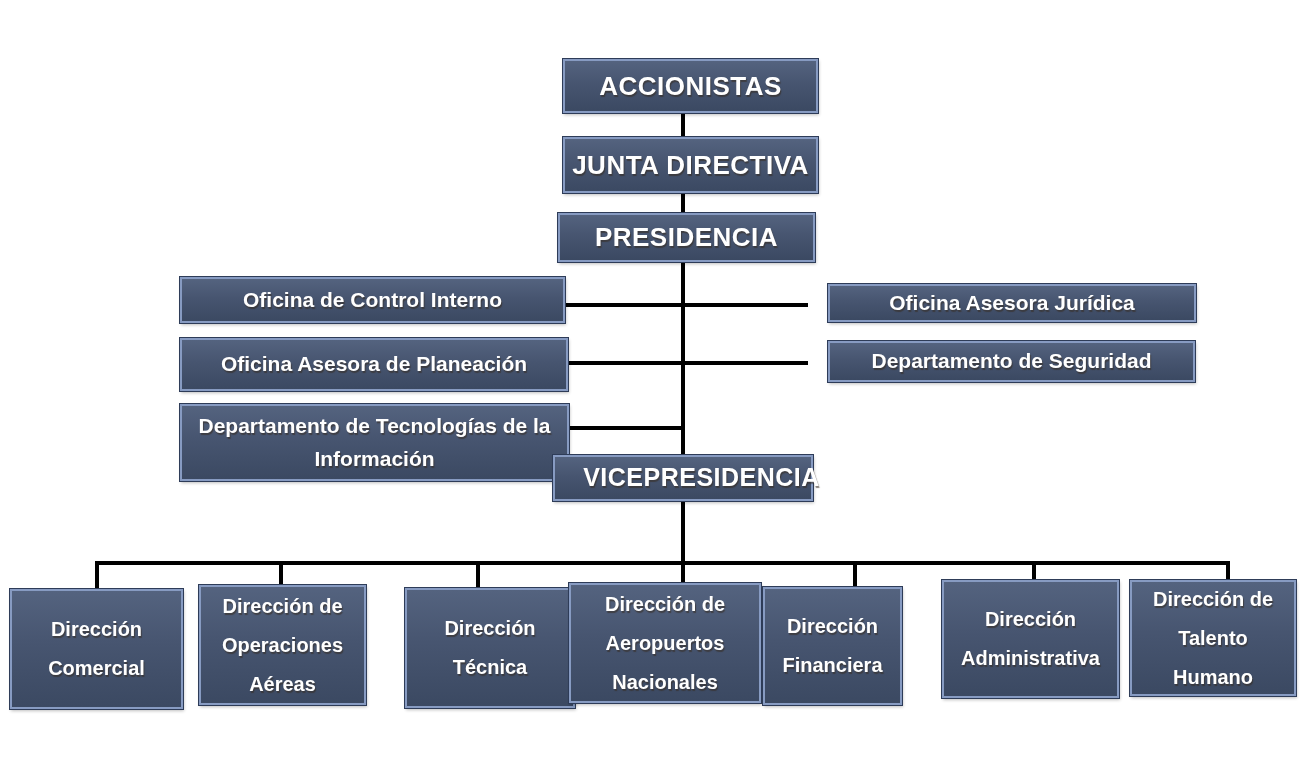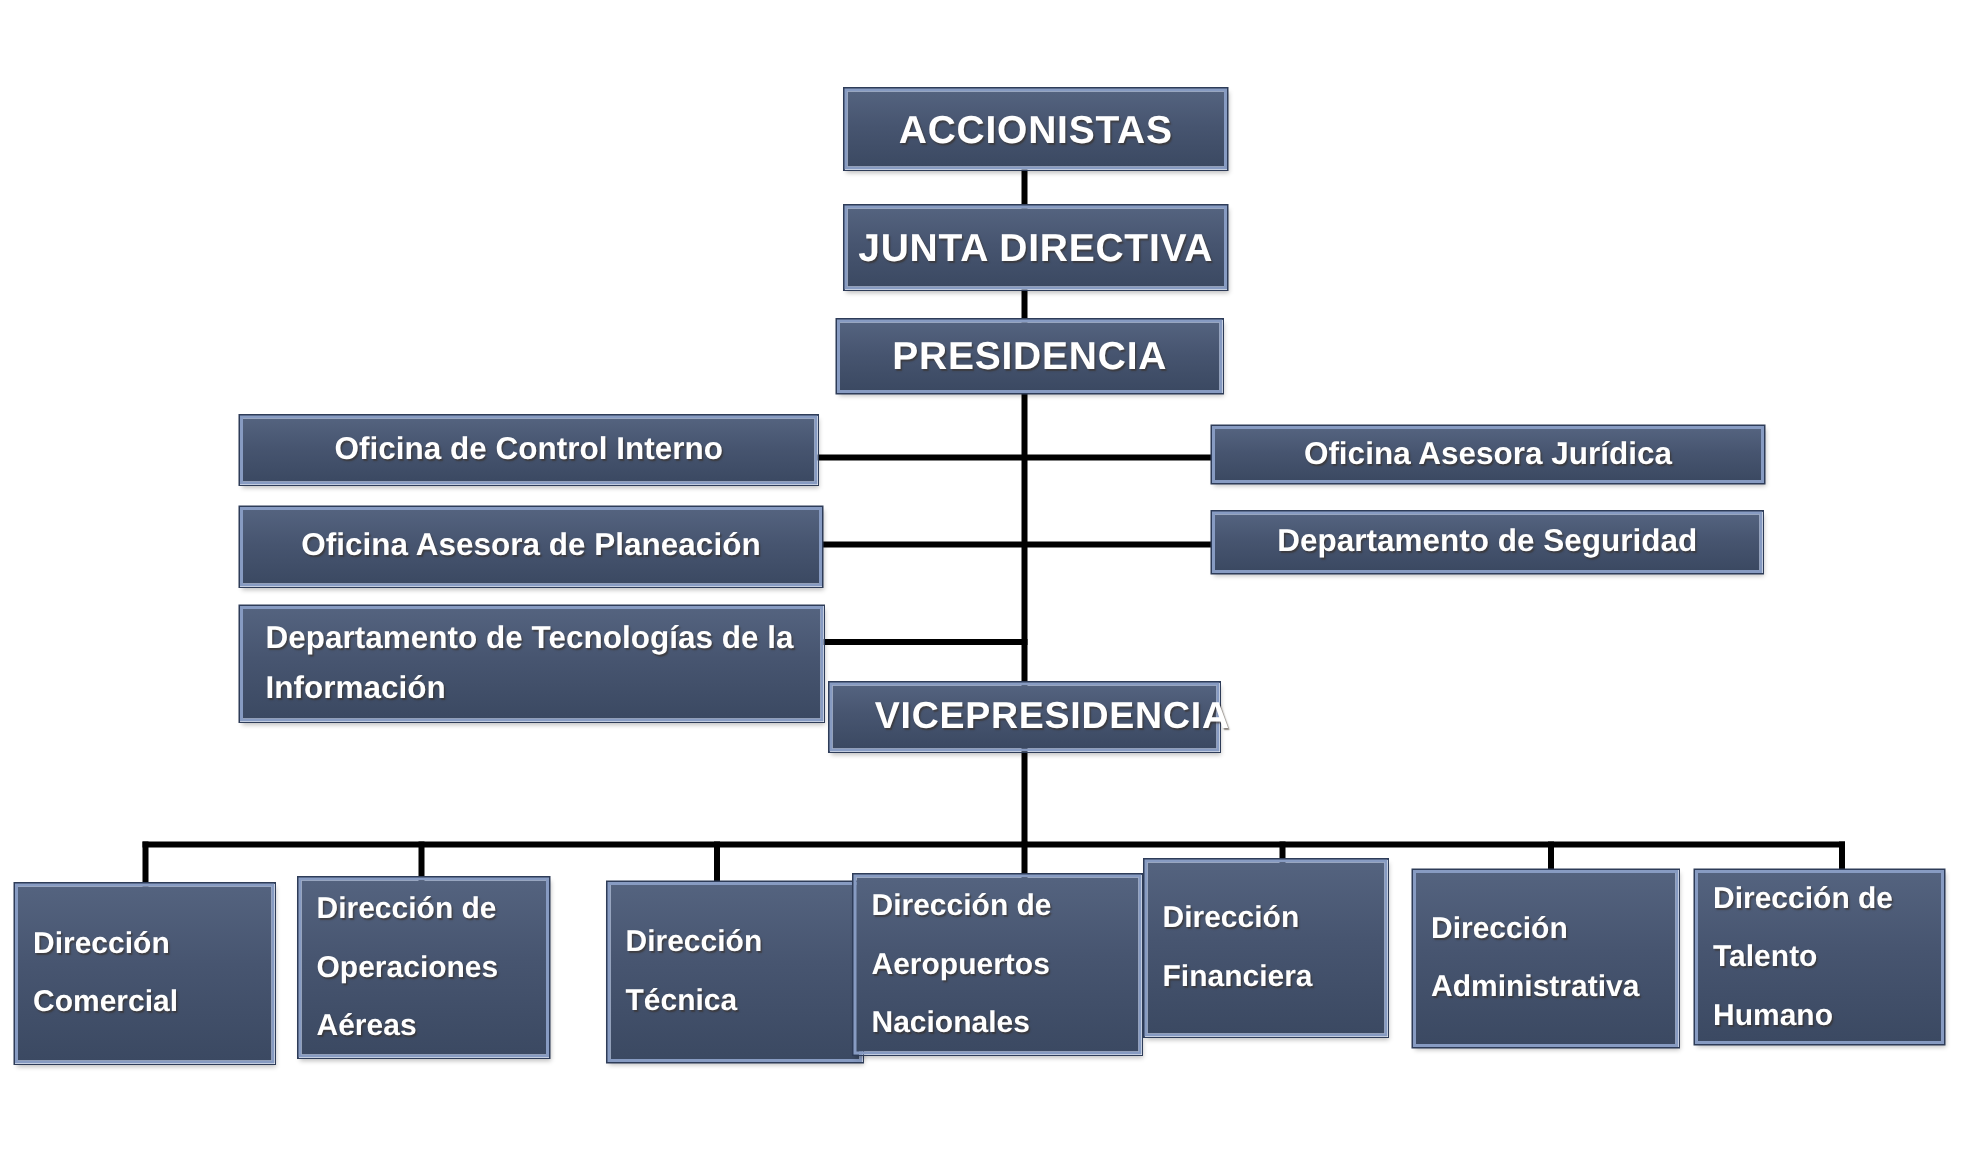--- a/index.html
+++ b/index.html
@@ -20,31 +20,32 @@
     position: absolute;
     background: #000000;
   }
   
   .node {
     position: absolute;
     box-sizing: border-box;
     display: flex;
     align-items: center;
     justify-content: center;
+    text-align: center;
     color: #ffffff;
     font-weight: bold;
     background: linear-gradient(180deg, #54637f 0%, #475570 45%, #3b4962 100%);
     border: 2px solid #879bc2;
     box-shadow: 0 0 0 1px #2e3c58, 1px 2px 3px rgba(0,0,0,0.25);
     text-shadow: 1px 1.5px 1px rgba(55,45,35,0.6);
     line-height: 1.25;
   }
   .node.top    { font-size: 26px; letter-spacing: 0.5px; }
   .node.vice   { font-size: 25px; letter-spacing: 0.5px; padding-left: 37px; }
-  .node.side   { font-size: 21px; padding: 0 15px; line-height: 1.55; }
+  .node.side   { font-size: 21px; padding: 0 15px; line-height: 1.55; margin-left: 20px; }
   .node.bottom { font-size: 20px; padding: 0 10px; line-height: 1.95; }
 </style>
 </head>
 <body>
 
 <div class="canvas">
 
   <div class="line" style="left:681px; top:113px; width:4px; height:26px;"></div>
   <div class="line" style="left:681px; top:193px; width:4px; height:22px;"></div>
   <div class="line" style="left:681px; top:260px; width:4px; height:303px;"></div>
@@ -82,19 +83,19 @@
   <div class="node vice" style="left:553px; top:455px; width:260px; height:46px;">VICEPRESIDENCIA</div>
 
   <div class="node bottom" style="left:10px; top:589px; width:173px; height:120px;">Dirección Comercial</div>
 
   <div class="node bottom" style="left:199px; top:585px; width:167px; height:120px;">Dirección de Operaciones Aéreas</div>
 
   <div class="node bottom" style="left:393px; top:588px; width:170px; height:120px;margin-left:12px;">Dirección Técnica</div>
 
   <div class="node bottom" style="left:569px; top:583px; width:192px; height:120px;">Dirección de Aeropuertos Nacionales</div>
 
-  <div class="node bottom" style="left:763px; top:573px; width:162px; height:118px;">Dirección Financiera</div>
+  <div class="node bottom" style="left:763px; top:587px; width:139px; height:118px;">Dirección Financiera</div>
 
   <div class="node bottom" style="left:942px; top:580px; width:177px; height:118px;">Dirección Administrativa</div>
 
   <div class="node bottom" style="left:1130px; top:580px; width:166px; height:116px;">Dirección de Talento Humano</div>
 
 </div>
 
 </body></html>

